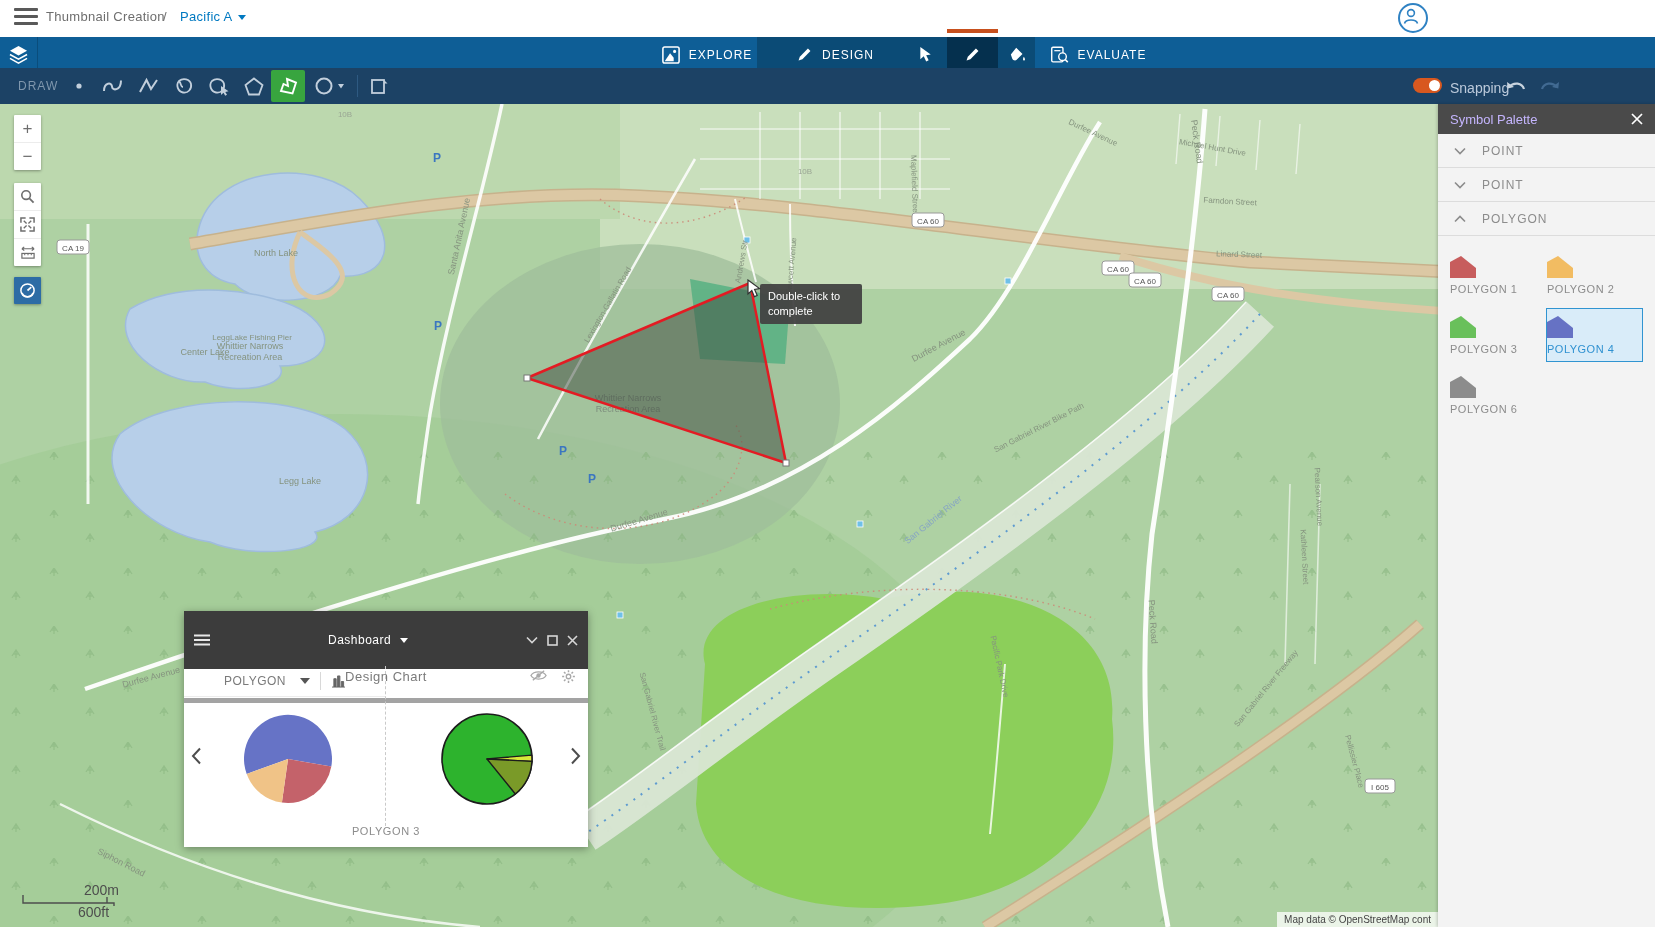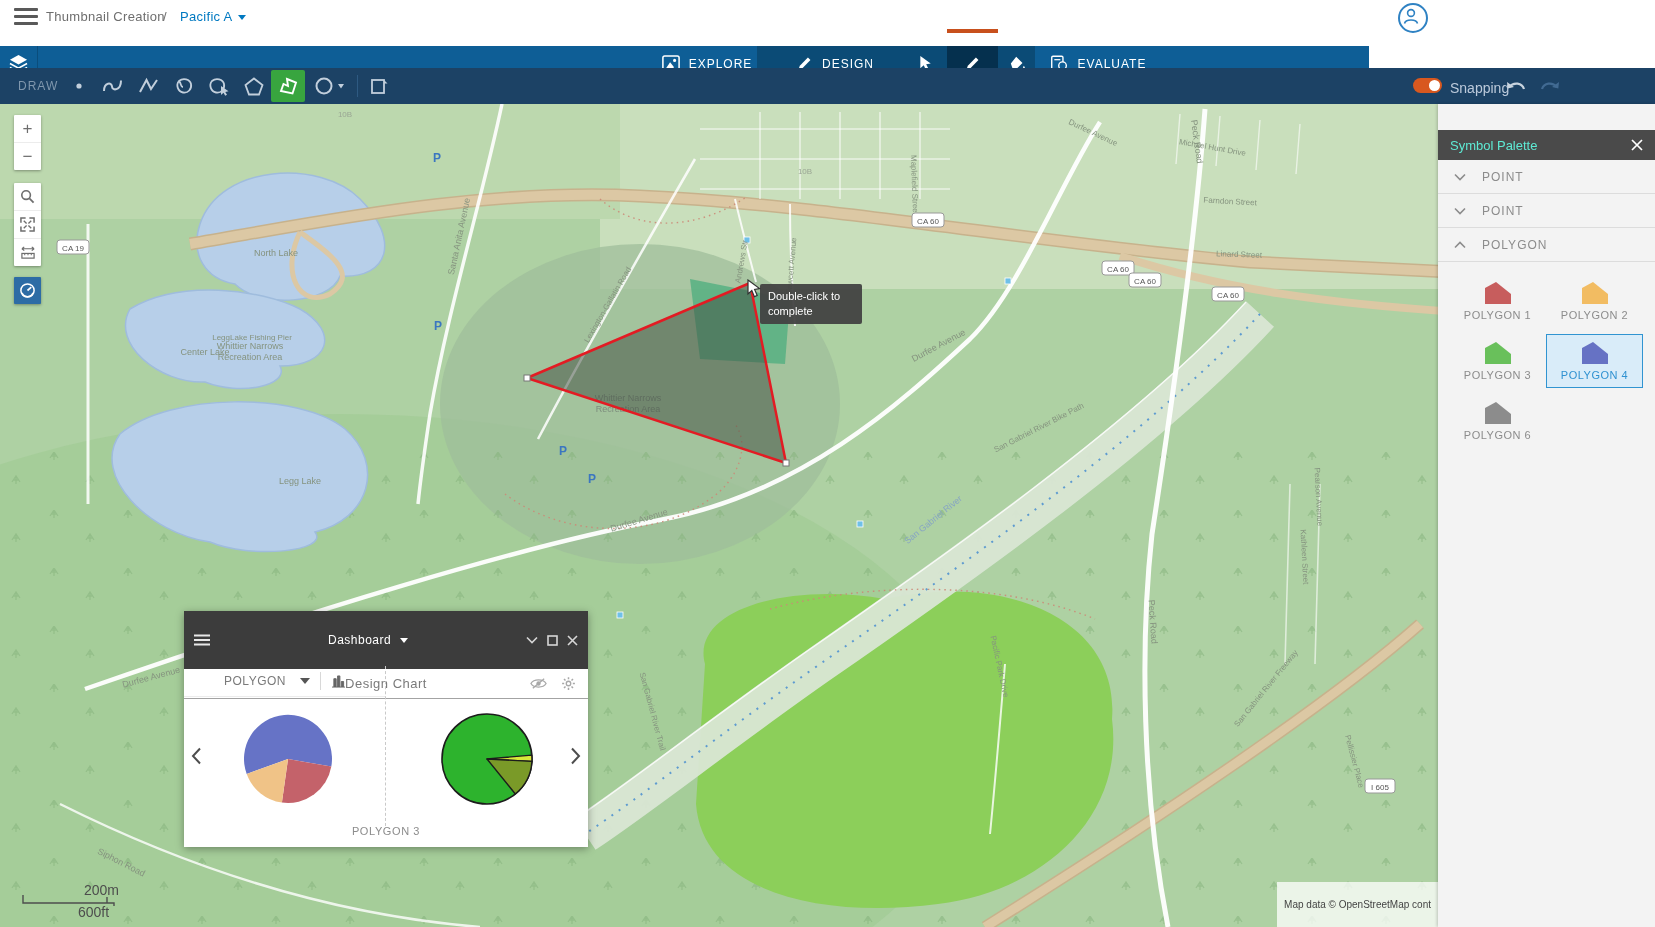--- a/index.html
+++ b/index.html
@@ -11,21 +11,21 @@
   .topbar{left:0;top:0;width:1655px;height:33px;background:#fff;}
   .hamburger{left:14px;top:8px;width:24px;height:17px;cursor:pointer;}
   .hamburger div{height:3px;background:#595959;margin-bottom:4px;border-radius:1px;}
   .crumb{top:9px;font-size:13px;color:#6e6e6e;letter-spacing:.3px;}
   .crumb.link{color:#0079c1;cursor:pointer;}
   .caret-dn{display:inline-block;width:0;height:0;border-left:4px solid transparent;
             border-right:4px solid transparent;border-top:5px solid #0079c1;margin-left:5px;vertical-align:middle;}
   .avatar{left:1398px;top:3px;width:26px;height:26px;border:2px solid #2f82c3;border-radius:50%;background:#fff;}
 
   
-  .nav{left:0;top:46px;width:1369px;height:35px;background:#0e5e96;}
+  .nav{left:0;top:37px;width:1655px;height:35px;background:#0e5e96;}
   .nav-seg{position:absolute;top:0;height:35px;display:flex;align-items:center;justify-content:center;
            color:#fff;font-size:12px;letter-spacing:1px;cursor:pointer;}
   .nav-label{margin-left:9px;}
   .design-group{left:757px;width:278px;background:#0b4b76;}
   .tool-active{background:#05304e;}
   .orange-indicator{left:947px;top:29px;width:51px;height:4px;background:#c8501d;}
 
   
   .drawbar{left:0;top:68px;width:1655px;height:36px;background:#1c4265;}
   .drawlabel{left:18px;top:11px;font-size:12px;color:#7f97ad;letter-spacing:1px;}
@@ -41,45 +41,45 @@
   .mapctl{width:27px;background:#fff;box-shadow:0 1px 3px rgba(0,0,0,.35);border-radius:1px;}
   .mapbtn{width:27px;height:27px;display:flex;align-items:center;justify-content:center;
           color:#6e6e6e;font-size:17px;cursor:pointer;border-bottom:1px solid #ececec;}
   .mapbtn:last-child{border-bottom:none;}
   .bluebtn{left:14px;top:277px;width:27px;height:27px;background:#2d6ca5;border-radius:1px;
            display:flex;align-items:center;justify-content:center;cursor:pointer;box-shadow:0 1px 3px rgba(0,0,0,.35);}
   .tooltip{left:760px;top:284px;width:86px;background:rgba(66,66,66,.95);color:#fff;
            font-size:11px;line-height:1.35;padding:5px 8px;border-radius:2px;z-index:30;}
   .scalebox{left:22px;top:882px;width:120px;height:34px;color:#4d4d4d;font-size:14px;}
   .attrib{right:217px;bottom:0;background:rgba(255,255,255,.75);color:#444;font-size:10px;
-          padding:17px 7px;z-index:5;}
+          padding:2px 7px;z-index:5;}
 
   
   .palette{right:0;top:104px;width:217px;height:823px;background:#f3f3f3;z-index:20;
            box-shadow:-1px 0 3px rgba(0,0,0,.2);}
-  .pal-head{height:30px;background:#4a4a4a;color:#5eead4;font-size:13px;display:flex;
-            align-items:center;padding:0 12px;justify-content:space-between;margin-top:26px;}
+  .pal-head{height:30px;background:#4a4a4a;color:#c4b5fd;font-size:13px;display:flex;
+            align-items:center;padding:0 12px;justify-content:space-between;}
   .pal-row{height:33px;border-bottom:1px solid #dcdcdc;display:flex;align-items:center;
            color:#8c8c8c;font-size:12px;letter-spacing:1px;cursor:pointer;padding-left:16px;}
   .pal-row .chev{margin-right:16px;}
   .swgrid{display:grid;grid-template-columns:97px 97px;padding:12px 0 0 11px;row-gap:6px;}
-  .swcell{width:95px;height:52px;display:flex;flex-direction:column;align-items:center;
+  .swcell{width:95px;height:52px;display:flex;flex-direction:column;
           justify-content:center;cursor:pointer;border:1px solid transparent;}
   .swcell .lbl{font-size:11px;color:#8c8c8c;letter-spacing:.5px;margin-top:5px;}
   .swcell.sel{background:#d9ecf9;border:1px solid #3094d1;}
   .swcell.sel .lbl{color:#2f91d1;}
 
   
   .dash{left:184px;top:611px;width:404px;height:236px;background:#fff;z-index:25;
         box-shadow:0 2px 8px rgba(0,0,0,.35);}
   .dash-head{height:26px;background:#3c3c3c;color:#fff;display:flex;align-items:center;
              padding:16px 10px;font-size:12px;}
   .dash-title{flex:1;text-align:center;letter-spacing:.5px;cursor:pointer;}
   .dash-ctl{display:flex;gap:9px;align-items:center;}
-  .chartbar{height:29px;border-bottom:1px solid #a3a3a3;display:flex;align-items:center;padding:0 12px;}
+  .chartbar{height:29px;border-bottom:5px solid #a3a3a3;display:flex;align-items:flex-start;padding:0 12px;}
   .chartbar .ttl{flex:1;text-align:center;color:#7a7a7a;font-size:13px;letter-spacing:.5px;}
   .ddrow{position:absolute;top:55px;height:30px;display:flex;align-items:center;justify-content:center;}
   .ddrow .sel{display:flex;align-items:center;color:#7a7a7a;font-size:12px;letter-spacing:.5px;cursor:pointer;}
   .csep{width:1px;height:18px;background:#d8d8d8;margin:0 10px;}
   .caret-sm{width:0;height:0;border-left:5px solid transparent;border-right:5px solid transparent;
             border-top:6px solid #555;margin-left:14px;}
   .vdash{left:201px;top:55px;width:0;height:160px;border-left:1px dashed #c9c9c9;}
   .dfoot{left:0;top:214px;width:404px;text-align:center;color:#8c8c8c;font-size:11px;letter-spacing:.6px;}
   .chevbtn{position:absolute;top:136px;color:#4d4d4d;font-size:20px;cursor:pointer;}
 

